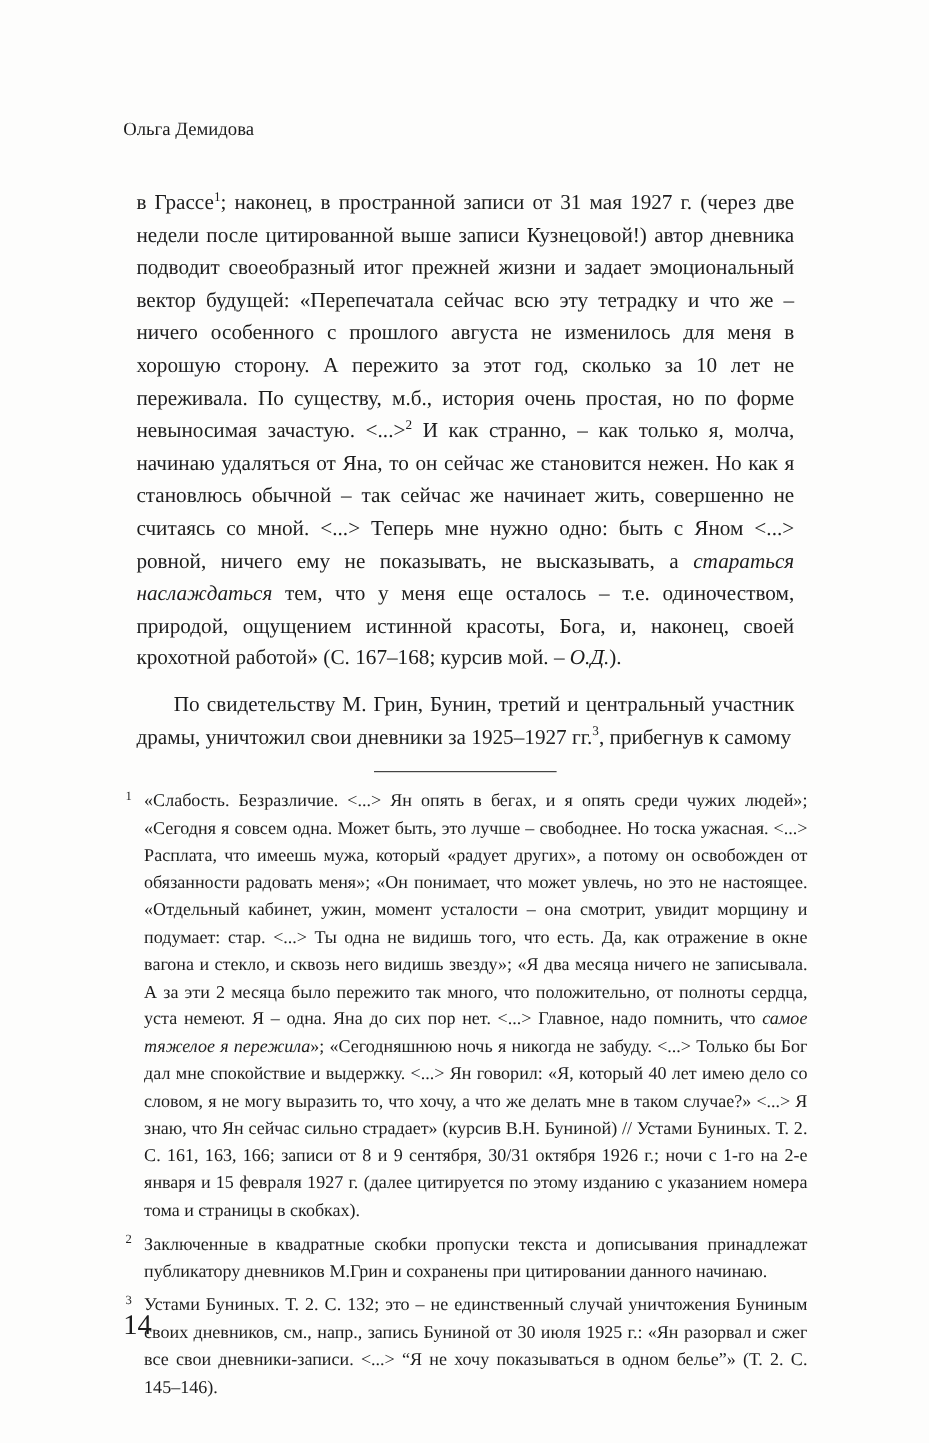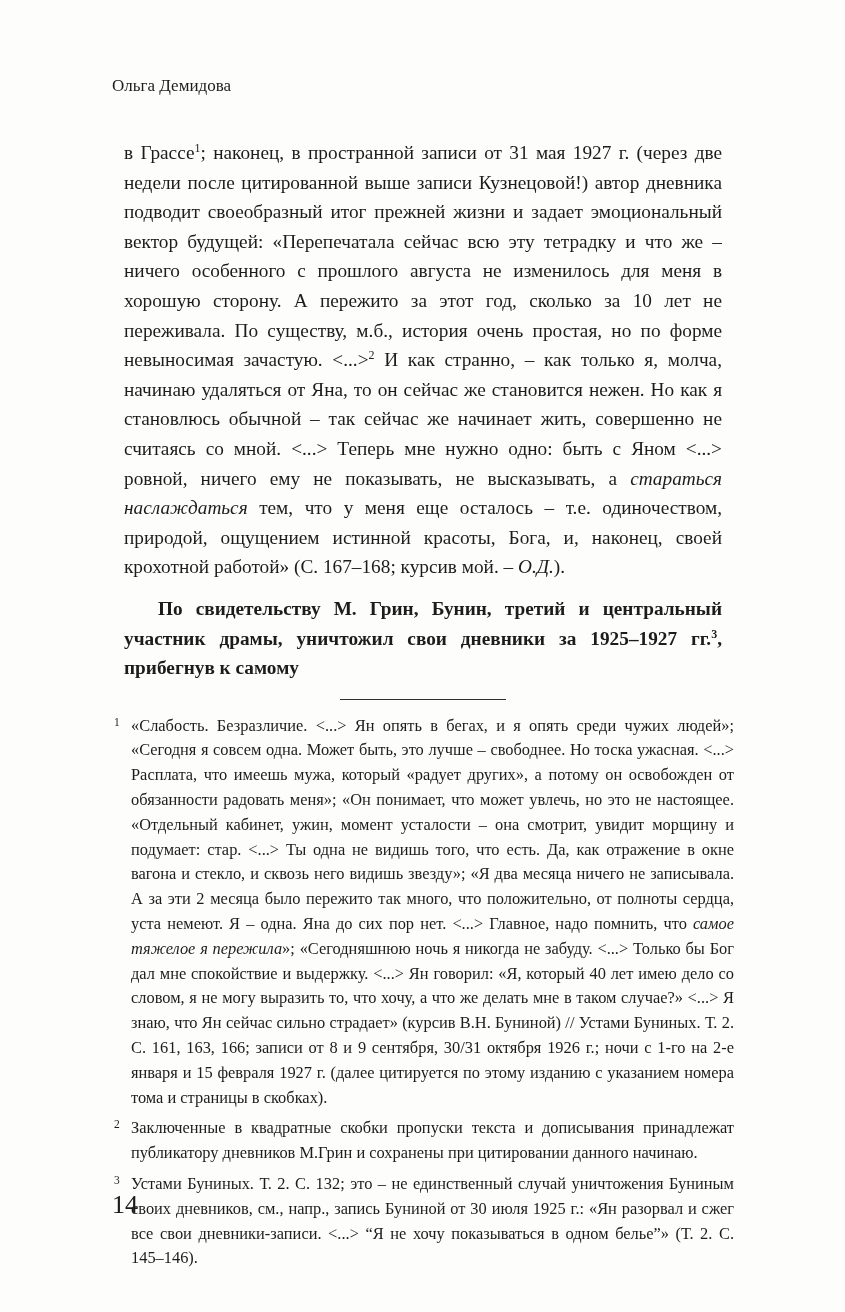--- a/index.html
+++ b/index.html
@@ -8,35 +8,35 @@
     background: #ffffff;
   }
   .page {
     position: relative;
     width: 845px;
     height: 1312px;
     background: #fdfdfc;
     color: #1c1c1c;
     font-family: "Liberation Serif", "DejaVu Serif", serif;
     box-sizing: border-box;
-    padding: 76px 111px 0 112px;
+    padding: 108px 111px 0 112px;
     overflow: hidden;
   }
   .running-header {
     font-size: 17px;
     line-height: 20px;
     margin-bottom: 42px;
   }
   .main-text {
     font-size: 19.3px;
     line-height: 29.6px;
     text-align: justify;
   }
   .para { margin: 12px; }
-  .para.indent { text-indent: 34px; font-weight: bold; }
+  .para.indent { text-indent: 34px; }
   .fnref {
     font-size: 12px;
     line-height: 0;
     vertical-align: super;
   }
   .emph { font-style: italic; }
   .fn-rule {
     margin-top: 16px;
     margin-bottom: 14px;
     width: 166px;

